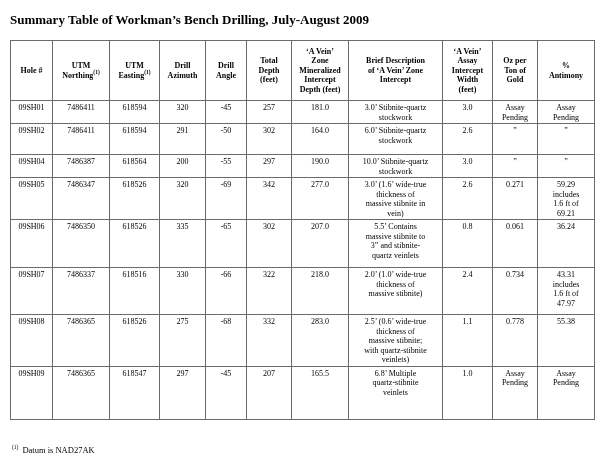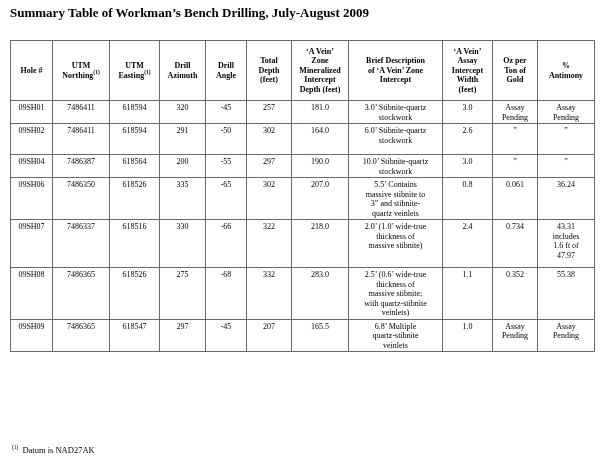--- a/index.html
+++ b/index.html
@@ -5,21 +5,21 @@
   html,body{margin:0;padding:0;}
   body{
     width:600px;height:459px;
     background:#ffffff;
     font-family:"Liberation Serif","DejaVu Serif",serif;
     color:#000;
     position:relative;
     overflow:hidden;
   }
   .page-title{
-    position:absolute;left:10px;top:5px;
+    position:absolute;left:10px;top:12px;
     font-size:13px;font-weight:bold;
     white-space:nowrap;
   }
   table.drill{
     position:absolute;left:10px;top:40px;
     width:584px;
     border-collapse:collapse;
     table-layout:fixed;
   }
   table.drill th, table.drill td{
@@ -152,20 +152,39 @@
       <td>-55</td>
       <td>297</td>
       <td>190.0</td>
       <td>10.0’ Stibnite-quartz
 stockwork</td>
       <td>3.0</td>
       <td>”</td>
       <td>”</td>
     </tr>
     <tr>
+      <td>09SH05</td>
+      <td>7486347</td>
+      <td>618526</td>
+      <td>320</td>
+      <td>-69</td>
+      <td>342</td>
+      <td>277.0</td>
+      <td>3.0’ (1.6’ wide-true
+thickness of
+massive stibnite in
+vein)</td>
+      <td>2.6</td>
+      <td>0.271</td>
+      <td>59.29
+includes
+1.6 ft of
+69.21</td>
+    </tr>
+    <tr>
       <td>09SH06</td>
       <td>7486350</td>
       <td>618526</td>
       <td>335</td>
       <td>-65</td>
       <td>302</td>
       <td>207.0</td>
       <td>5.5’ Contains
 massive stibnite to
 3” and stibnite-
@@ -199,21 +218,21 @@
       <td>275</td>
       <td>-68</td>
       <td>332</td>
       <td>283.0</td>
       <td>2.5’ (0.6’ wide-true
 thickness of
 massive stibnite;
 with quartz-stibnite
 veinlets)</td>
       <td>1.1</td>
-      <td>0.352</td>
+      <td>0.778</td>
       <td>55.38</td>
     </tr>
     <tr>
       <td>09SH09</td>
       <td>7486365</td>
       <td>618547</td>
       <td>297</td>
       <td>-45</td>
       <td>207</td>
       <td>165.5</td>

